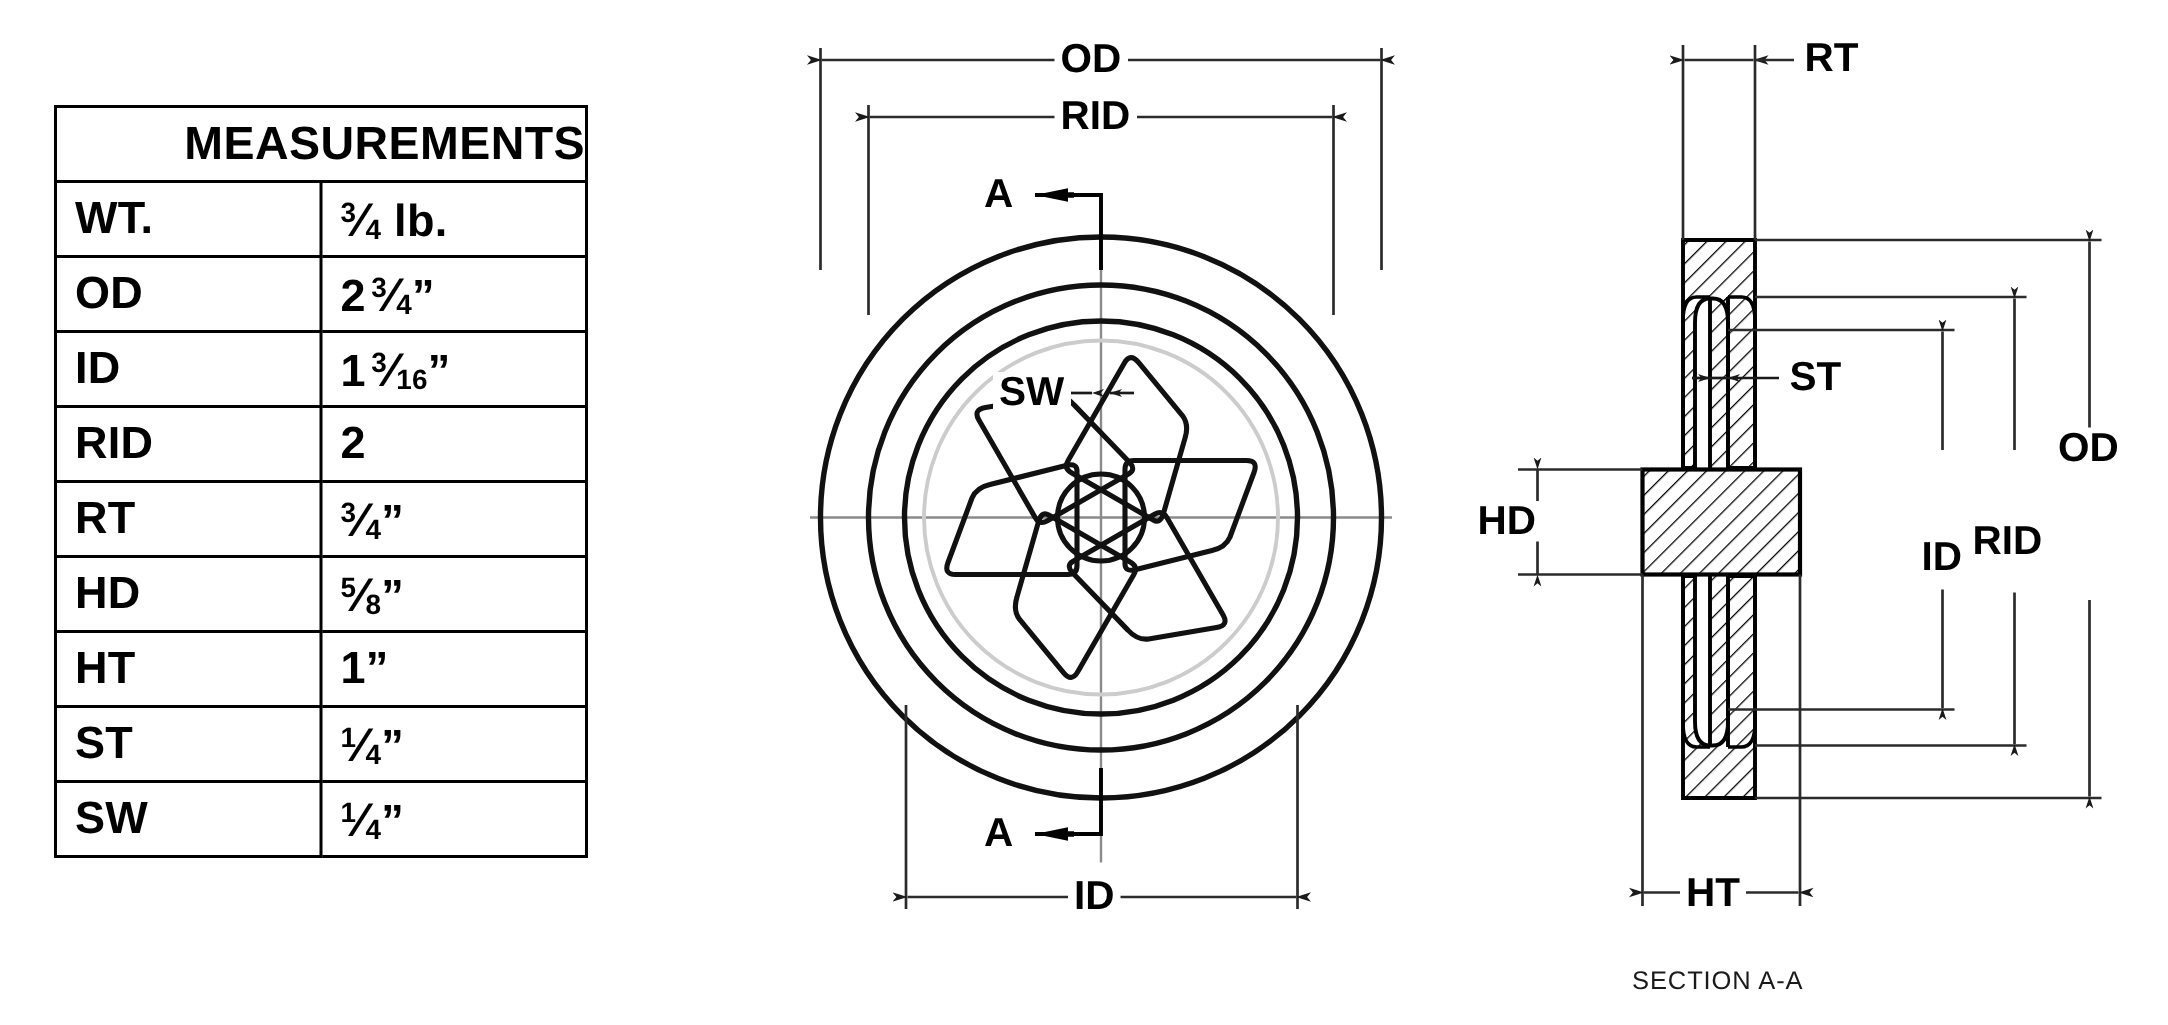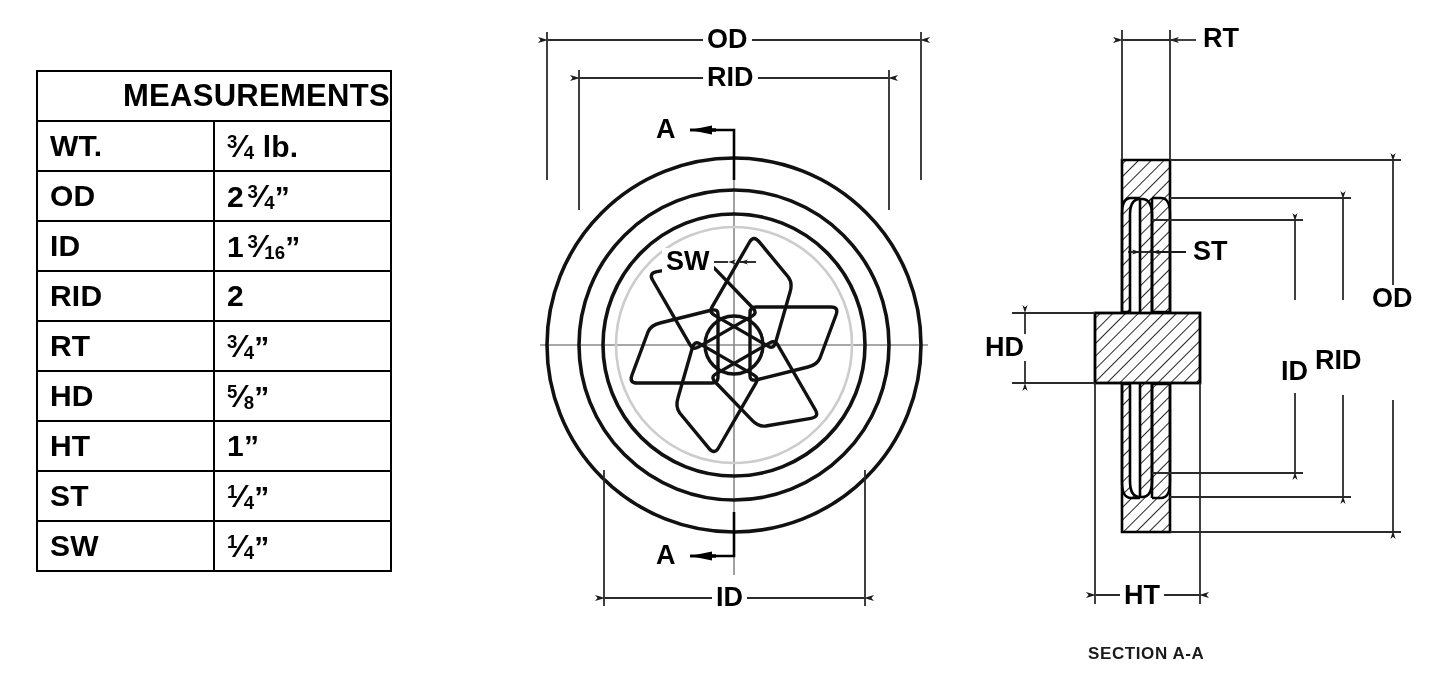--- a/index.html
+++ b/index.html
@@ -88,21 +88,21 @@
     font-size: 27px;
     color: #000000;
     background: #ffffff;
     padding: 0 4px;
     line-height: 1;
     white-space: nowrap;
   }
   #section-caption {
     position: absolute;
     font-family: "Liberation Sans", sans-serif;
-    font-weight: bold;
+    font-weight: normal;
     font-size: 17px;
     letter-spacing: 0.6px;
     color: #1a1a1a;
     white-space: nowrap;
   }
 </style>
 </head>
 <body>
 
 <div id="page">

